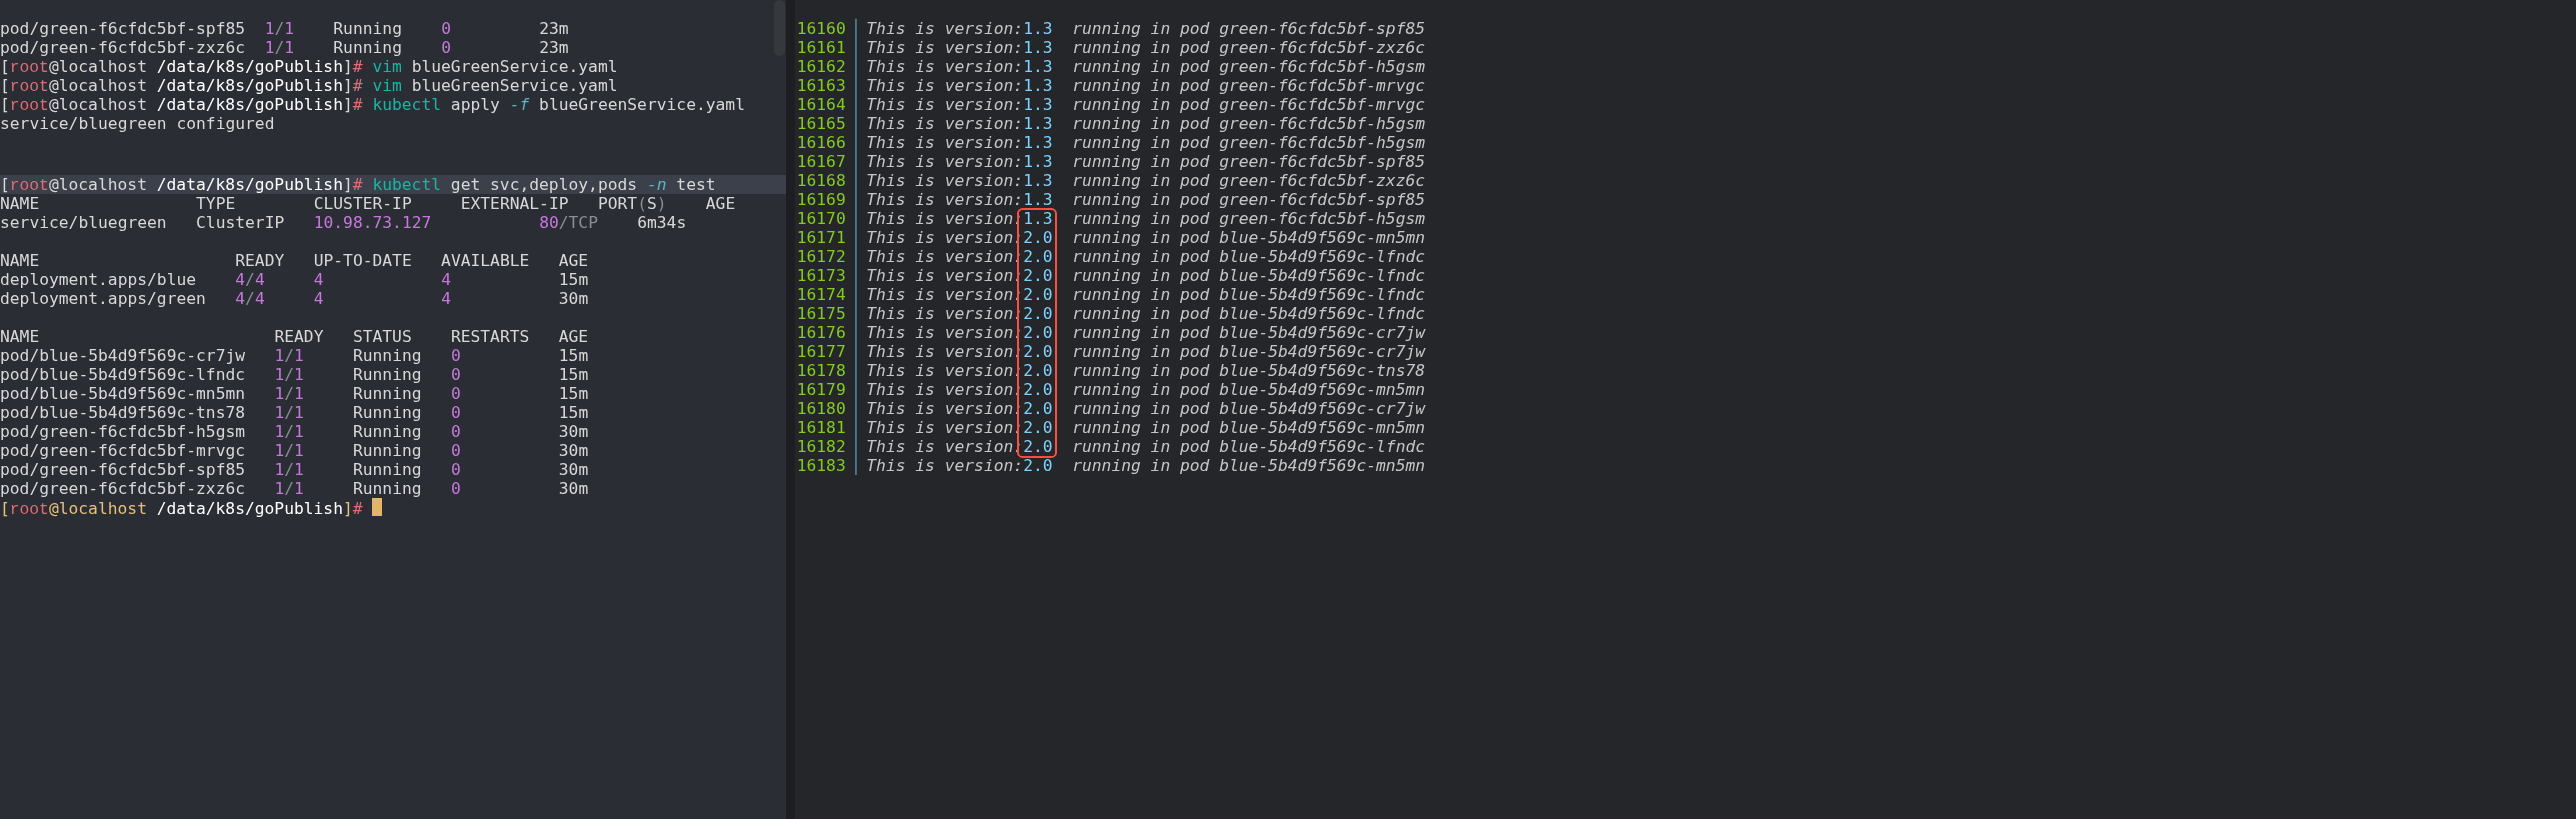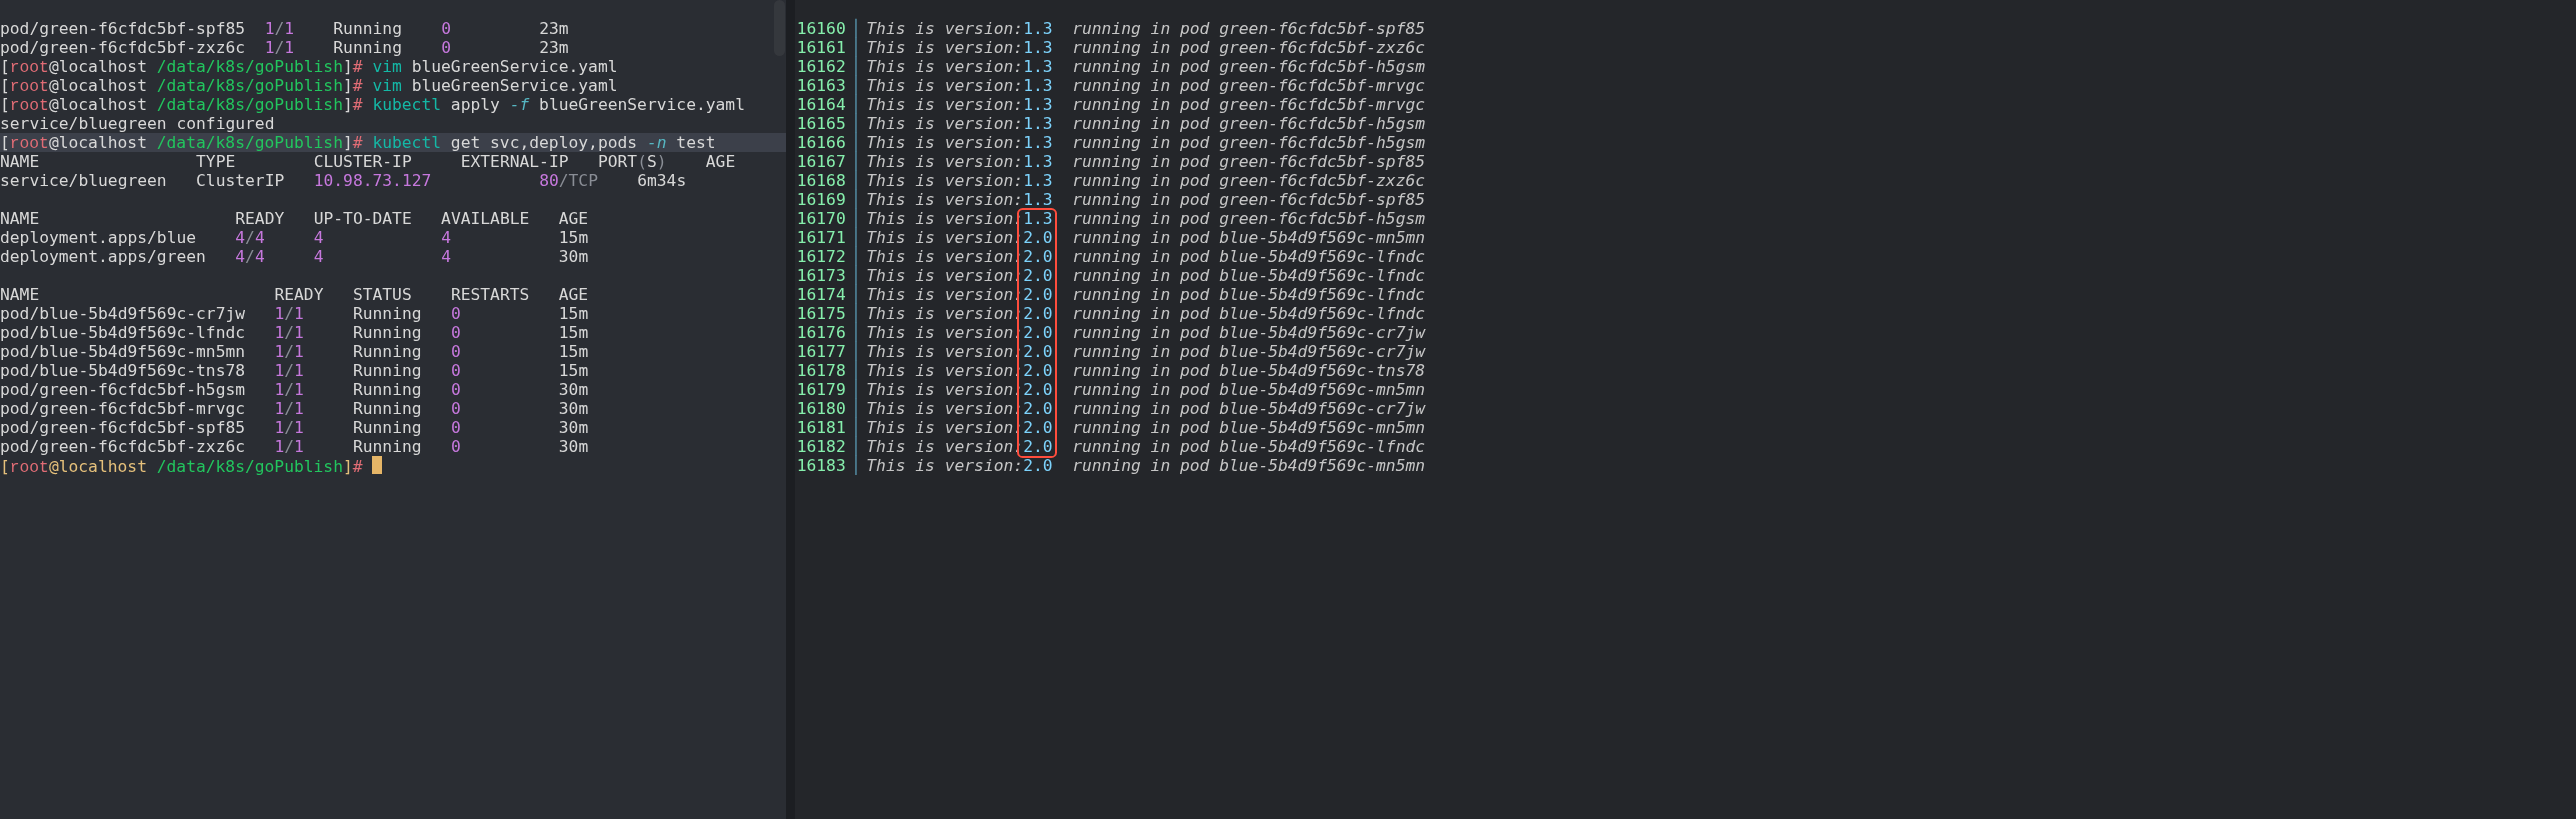--- a/index.html
+++ b/index.html
@@ -30,43 +30,43 @@
     overflow: hidden;
   }
   .vsplit {
     width: 9.3px;
     height: 819px;
     background: #1c1e22;
   }
   .line { height: 19px; }
   .prompt-user { color: #e06c75; font-family: Liberation Mono, monospace; }
   .prompt-at   { color: #d8d8d8; }
-  .prompt-path { color: #22c55e; }
+  .prompt-path { color: #ffffff; }
   .prompt-close{ color: #d8d8d8; }
   .prompt-hash { color: #e06c75; }
   .cmd         { color: #14b8a6; }
   .flag        { color: #56b6c2; font-style: italic; }
   .arg         { color: #d8d8d8; }
   .num         { color: #c678dd; }
   .grey        { color: #8a8e96; }
   .hdr         { color: #d8d8d8; }
   .none        { color: #e06c75; }
   .yel         { color: #e5c07b; }
-  .active-line { background: #3c404a; display: inline-block; width: 100%; }
+  .active-line { background: #3c404a; display: inline-block; width: 100%; margin-top: 42px; }
   .cursor {
     display: inline-block;
     width: 9.3px; height: 17.6px;
     background: #e5b567;
     vertical-align: -1.9px;
   }
   .ln-gutter {
     display: inline-block;
     width: 56px;
     text-align: right;
-    color: #86efac;
+    color: #84cc16;
     padding-right: 5.6px;
   }
   .ln-bar {
     display: inline-block;
     color: #5a9bb5;
     width: 15px;
   }
   .log-txt { color: #c6c6c6; font-style: italic; }
   .log-ver { color: #7dd3fc; }
   .hl-box {

